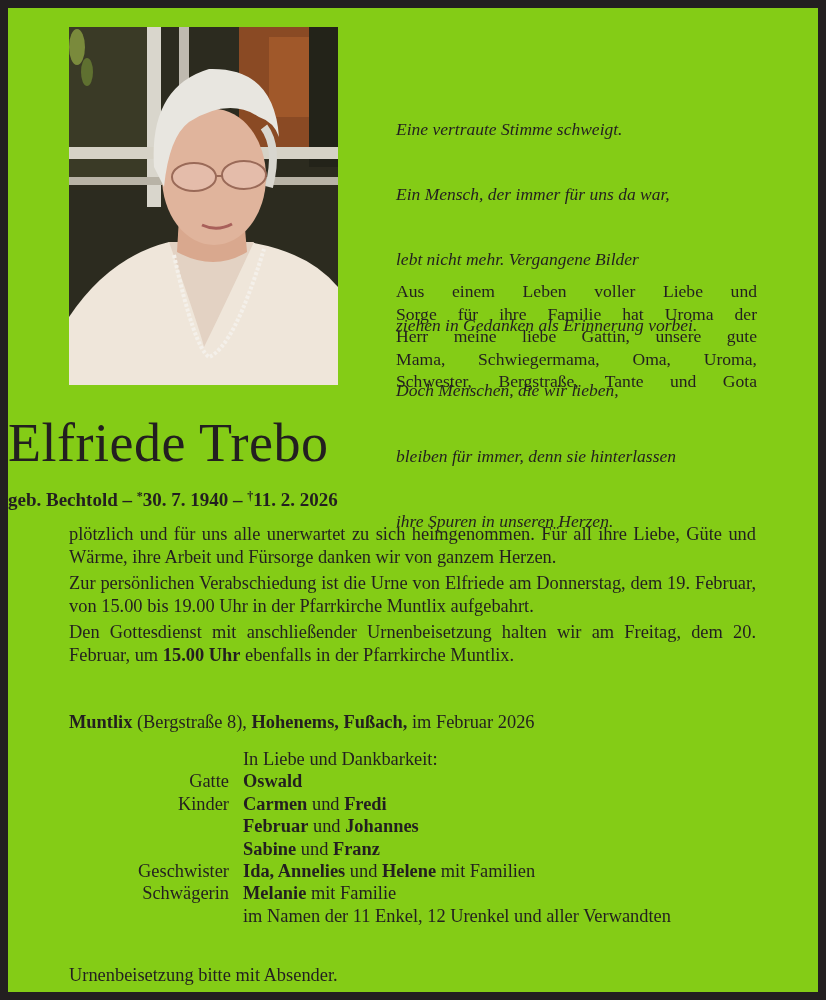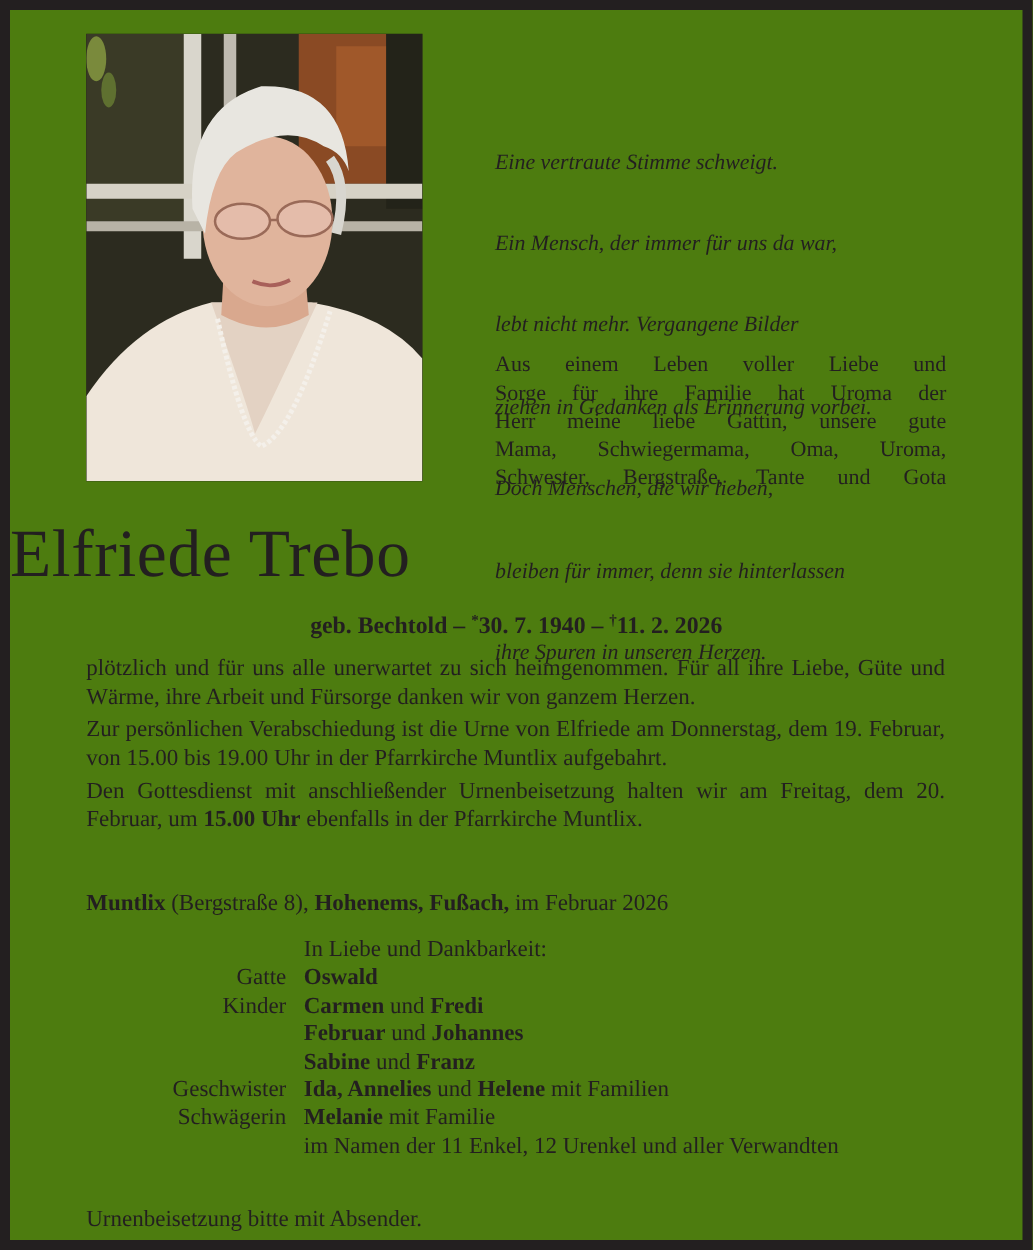--- a/index.html
+++ b/index.html
@@ -8,21 +8,21 @@
       background: #231f20;
       position: relative;
       overflow: hidden;
       font-family: "DejaVu Serif", "Liberation Serif", serif;
       color: #231f20;
     }
     .card {
       position: absolute;
       left: 8px; top: 8px;
       width: 810px; height: 984px;
-      background: #4d7c0f;
+      background: #84cc16;
     }
     .photo {
       position: absolute;
       left: 61px; top: 19px;
       width: 269px; height: 358px;
       overflow: hidden;
       background: #2a2a1e;
     }
     .photo svg { display: block; }
     .poem {
@@ -53,21 +53,20 @@
       width: 810px;
       font-family: "Liberation Serif", serif;
       font-size: 54px;
       line-height: 60px;
       letter-spacing: 0.5px;
     }
     .dates {
       position: absolute;
       left: 0; top: 476px;
       width: 810px;
-      text-align: center;
       font-family: "Liberation Serif", serif;
       font-weight: bold;
       font-size: 19px;
       line-height: 24px;
     }
     .dates sup { font-size: 12px; vertical-align: 6px; }
     .body-text {
       position: absolute;
       left: 61px; top: 515px;
       width: 687px;

